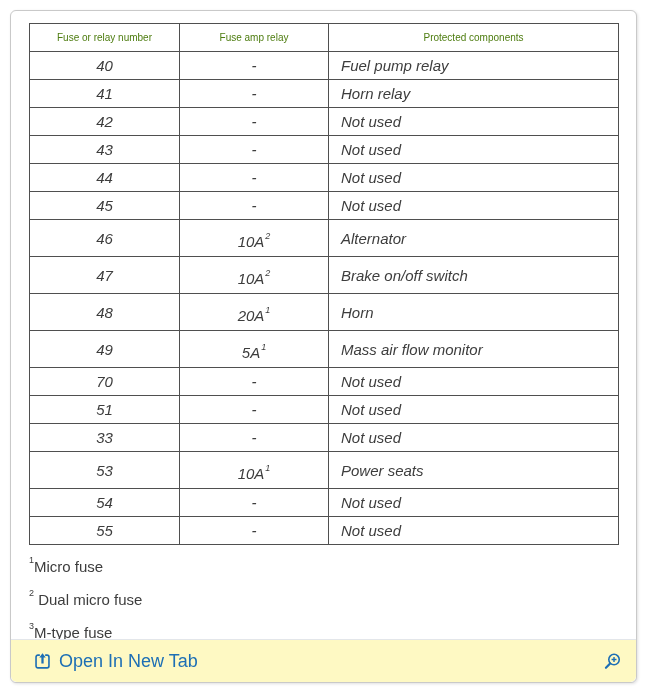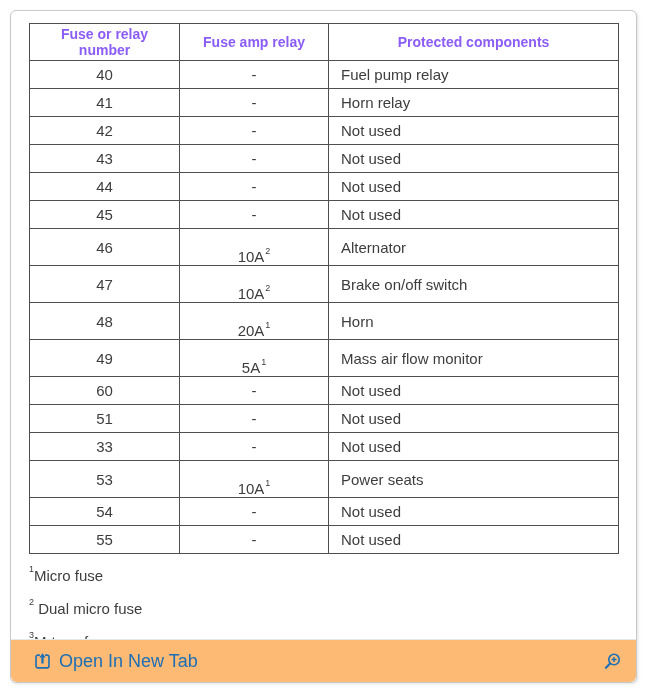--- a/index.html
+++ b/index.html
@@ -28,58 +28,59 @@
   table.fuse-table {
     border-collapse: collapse;
     width: 589px;
     table-layout: fixed;
   }
   .fuse-table th, .fuse-table td {
     border: 1px solid #4f4f4f;
     overflow: hidden;
   }
   .fuse-table th {
-    font-size: 14px;
-    font-weight: bold;
-    color: #8b5cf6;
+    font-size: 10px;
+    font-weight: normal;
+    color: #4d7c0f;
     text-align: center;
     height: 28px;
     padding: 2px 4px;
   }
   .fuse-table td {
     font-size: 15px;
     color: #3d3d3d;
     padding: 2px 4px;
+    font-style: italic;
   }
   .fuse-table tr { height: 28px; }
   .fuse-table tr.tall { height: 37px; }
   td.cell-num, td.cell-amp { text-align: center; }
   td.cell-comp { text-align: left; padding-left: 12px; }
-  td.cell-amp .amp-val { position: relative; top: 8px; }
+  td.cell-amp .amp-val { position: relative; top: 2px; }
   td.cell-amp sup {
     font-size: 9px;
     vertical-align: 8px;
     margin-left: 1px;
   }
   .footnotes { margin-top: 10px; }
   .footnote {
     font-size: 15px;
     color: #3d3d3d;
     margin-bottom: 13px;
     white-space: pre;
   }
   .footnote sup {
     font-size: 9px;
     vertical-align: 9px;
   }
   .footer-bar {
     position: absolute;
     left: 0; right: 0; bottom: 0;
     height: 43px;
-    background: #fdba74;
+    background: #fef9c3;
     border-top: 1px solid #e3e6ea;
     border-radius: 0 0 6px 6px;
     display: flex;
     align-items: center;
     justify-content: space-between;
     padding: 0 14px 0 22px;
   }
   .footer-link {
     display: inline-flex;
     align-items: center;
@@ -155,21 +156,21 @@
             <td class="cell-num">48</td>
             <td class="cell-amp"><span class="amp-val">20A<sup>1</sup></span></td>
             <td class="cell-comp">Horn</td>
           </tr>
           <tr class="tall">
             <td class="cell-num">49</td>
             <td class="cell-amp"><span class="amp-val">5A<sup>1</sup></span></td>
             <td class="cell-comp">Mass air flow monitor</td>
           </tr>
           <tr>
-            <td class="cell-num">60</td>
+            <td class="cell-num">70</td>
             <td class="cell-amp">-</td>
             <td class="cell-comp">Not used</td>
           </tr>
           <tr>
             <td class="cell-num">51</td>
             <td class="cell-amp">-</td>
             <td class="cell-comp">Not used</td>
           </tr>
           <tr>
             <td class="cell-num">33</td>

